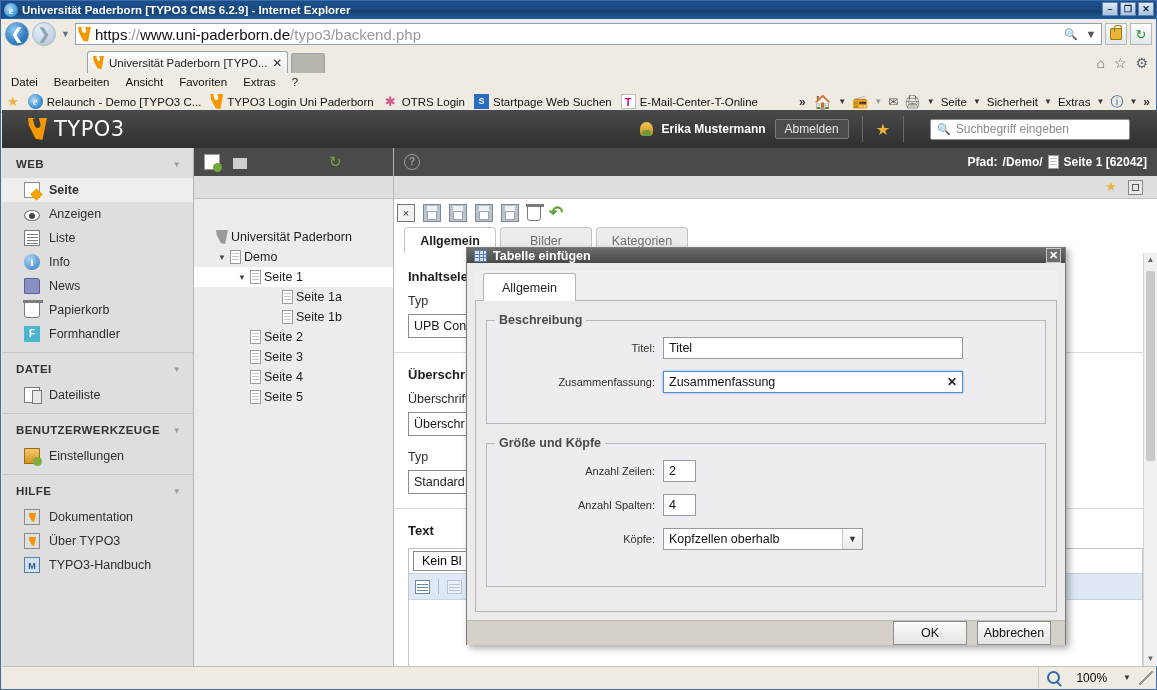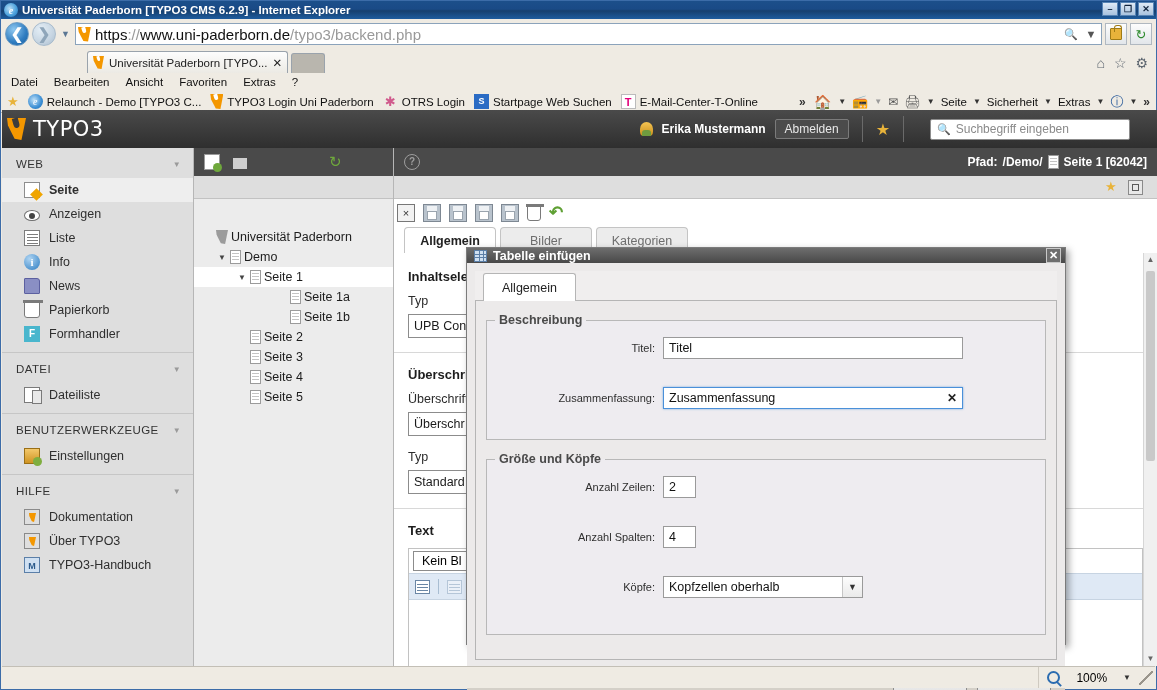--- a/index.html
+++ b/index.html
@@ -89,21 +89,21 @@
   .star-ico { color:#e8b33a; font-size:13px; line-height:1;}
   #linksbar .spacer { flex:1; }
   #cmdbar-right { display:flex; align-items:center; gap:6px; font-size:11.5px; color:#111;}
   .caret { font-size:8px; color:#333;}
   .chev2 { font-size:12px; color:#333; font-weight:bold;}
 
   
   #typo3 { position:absolute; left:1px; top:109px; width:1155px; height:556px; background:#fff; }
 
   #t3-top { height:38px; background:linear-gradient(to bottom,#4a4a4a,#2f2f2f); display:flex; align-items:center; }
-  #t3-logo { width:192px; display:flex; align-items:center; gap:7px; padding-left:5px; }
+  #t3-logo { width:192px; display:flex; align-items:center; gap:7px; padding-left:26px; }
   #t3-logo .word { color:#fff; font-size:21px; letter-spacing:0.5px; font-family:"DejaVu Sans", sans-serif;}
   .t3mark-lg { width:19px; height:22px; position:relative; display:inline-block;}
   .t3mark-lg:before{
     content:""; position:absolute; inset:0; background:#f49700;
     clip-path:polygon(0% 0%,100% 0%,76% 100%,40% 94%,5% 34%);
   }
   .t3mark-lg:after{
     content:""; position:absolute; left:30%; top:-2%; width:30%; height:44%;
     background:#3d3d3d; border-radius:0 0 45% 45%; transform:rotate(-16deg);
   }
@@ -120,21 +120,21 @@
     display:flex;align-items:center;gap:5px;padding:0 6px;margin-right:27px;margin-left:13px;
   }
   #t3-search .ph { color:#8a8a8a; font-size:12px;}
 
   #t3-body { position:absolute; left:0; top:38px; right:0; bottom:0; display:flex; }
 
   
   #t3-modules { width:192px; background:#dedede; border-right:1px solid #b6b6b6; font-size:12.5px; color:#2f2f2f; }
   .mod-group {
     display:flex; align-items:center; justify-content:space-between;
-    padding:10px 12px 8px 14px; font-weight:normal; font-size:11.5px; letter-spacing:0.4px; color:#333;
+    padding:10px 12px 8px 14px; font-weight:bold; font-size:11.5px; letter-spacing:0.4px; color:#333;
   }
   .mod-group .tri { color:#9a9a9a; font-size:8px;}
   .mod-item { display:flex; align-items:center; gap:9px; padding:4px 12px 4px 22px; height:24px;}
   .mod-item.active { background:#eeeeee; font-weight:bold; border-left:3px solid transparent; padding-left:19px;}
   .mod-divider { height:1px; background:#c6c6c6; margin:6px 0 0 0;}
   .mico { width:16px;height:16px; display:inline-block; position:relative; flex:none;}
   .mico.page     { background:#fff; border:1px solid #8d8d8d; }
   .mico.page:after{content:"";position:absolute;right:-2px;bottom:-2px;width:9px;height:9px;background:#f0a500;transform:rotate(45deg);}
   .mico.eye      { border-radius:50%; background:#fff; border:1px solid #6f6f6f; height:11px; margin-top:3px;}
   .mico.eye:after{content:"";position:absolute;left:4px;top:2px;width:6px;height:6px;border-radius:50%;background:#444;}
@@ -169,21 +169,21 @@
   .tb-ico.refresh{color:#6fa83c;font-size:15px;line-height:15px;}
   .tb-ico.help{border-radius:50%;border:1.5px solid #9e9e9e;color:#9e9e9e;font-size:10px;text-align:center;line-height:13px;font-weight:bold;}
 
   #tree-list { padding:28px 0 0 0; font-size:12.5px; color:#1c1c1c; background:#ececec;
       position:absolute; left:0; right:0; top:51px; bottom:0;}
   .tr-row { height:20px; display:flex; align-items:center; gap:3px; padding-left:10px; white-space:nowrap;}
   .tr-row.sel { background:#fff; }
   .tr-row.lvl1 { padding-left:10px;}
   .tr-row.lvl2 { padding-left:24px;}
   .tr-row.lvl3 { padding-left:44px;}
-  .tr-row.lvl4 { padding-left:84px;}
+  .tr-row.lvl4 { padding-left:48px;margin-left:28px;}
   .tri-toggle { font-size:8px; color:#444; width:9px; }
   .pg-ico { width:11px;height:14px;background:#fff;border:1px solid #9b9b9b; display:inline-block; flex:none; position:relative;}
   .pg-ico:after{content:"";position:absolute;left:1px;top:2px;width:7px;height:1px;background:#c4c4c4;box-shadow:0 3px 0 #c4c4c4,0 6px 0 #c4c4c4;}
   .root-ico { width:12px;height:14px; position:relative; display:inline-block; flex:none;}
   .root-ico:before{content:"";position:absolute;inset:0;background:#9b9b9b;clip-path:polygon(0 0,100% 0,76% 100%,40% 94%,5% 34%);}
 
   
   #t3-doc { flex:1; position:relative; background:#fff; display:flex; flex-direction:column;}
   #doc-topbar { height:28px; background:#4a4a4a; display:flex; align-items:center; justify-content:space-between; padding:0 10px;}
   #doc-topbar .path { color:#fff; font-size:12px; font-weight:bold; display:flex; align-items:center; gap:5px;}
@@ -248,21 +248,21 @@
      font-size:11px; text-align:center; line-height:13px;}
   #modal-body { flex:1; background:#eceaea; padding:8px; display:flex; flex-direction:column;}
   #modal-tabstrip { height:30px; display:flex; align-items:flex-end; padding-left:8px;
      border-bottom:1px solid #b5b5b5; background:#f0eeee;}
   .mtab { height:28px; padding:0 18px; display:flex;align-items:center;
      border:1px solid #b5b5b5; border-bottom:none; border-radius:3px 3px 0 0; background:#fff; font-size:12.5px; color:#222;
      position:relative; top:1px;}
   #modal-panel { flex:1; background:#eceaea; border:1px solid #b5b5b5; border-top:none; padding:12px 10px; }
   fieldset.grp { border:1px solid #b8b8b8; margin:0 0 12px 0; padding:10px 8px 12px 8px; background:#eeecf0;}
   fieldset.grp legend { font-size:12.5px; font-weight:bold; color:#4a4a4a; padding:0 4px;}
-  .frow { display:flex; align-items:center; margin-bottom:28px;}
+  .frow { display:flex; align-items:center; margin-bottom:12px;}
   .frow:last-child { margin-bottom:18px;}
   .fcap { width:168px; text-align:right; padding-right:8px; font-size:11px; color:#2f2f2f;}
   .ftext { height:22px; border:1px solid #9a9a9a; background:#fff; display:flex; align-items:center; padding:0 5px;
      font-size:12.5px; color:#111;}
   .ftext.wide { width:300px; }
   .ftext.focus { border:1px solid #4a90d9; box-shadow:0 0 2px rgba(74,144,217,.7); justify-content:space-between;gap:7px;}
   .ftext.small { width:33px; }
   .clear-x { font-size:12px; color:#222; font-weight:bold;}
   .fselect { height:22px; width:200px; border:1px solid #9a9a9a; background:#fff; display:flex; align-items:center;
      justify-content:space-between; padding:0 0 0 5px; font-size:12.5px; color:#111;}

